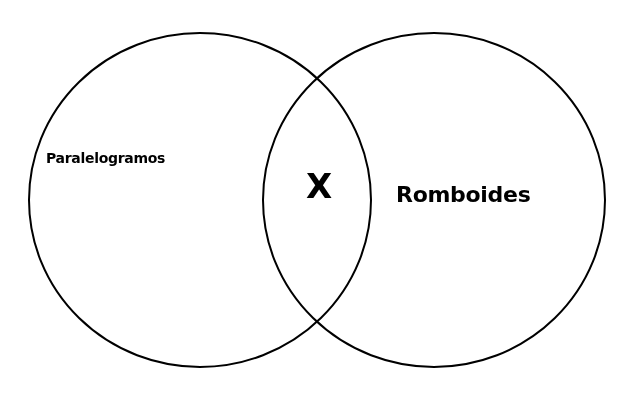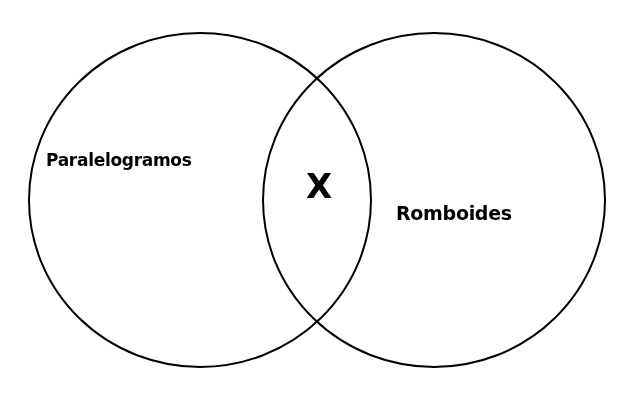--- a/index.html
+++ b/index.html
@@ -1,20 +1,20 @@
 <!DOCTYPE html>
 <html><head>
   <meta charset="utf-8">
   <style>
     html, body { margin: 0; padding: 0; background: #ffffff; }
     body { width: 632px; height: 401px; position: relative; overflow: hidden; }
     svg { position: absolute; left: 0; top: 0; }
     .lbl { position: absolute; font-family: "DejaVu Sans", sans-serif; font-weight: bold; color: #000; white-space: nowrap; }
-    .lbl-left { left: 46px; top: 150px; font-size: 17px; letter-spacing: -0.3px; }
-    .lbl-right { left: 396px; top: 202px; font-size: 19px; letter-spacing: -0.3px; }
+    .lbl-left { left: 46px; top: 150px; font-size: 14px; letter-spacing: -0.3px; }
+    .lbl-right { left: 396px; top: 182px; font-size: 22px; letter-spacing: -0.3px; }
     .lbl-x { left: 306px; top: 166px; font-size: 34px; }
   </style>
 </head>
 <body>
 
 <svg width="632" height="401">
   <ellipse cx="200" cy="200" rx="171" ry="167" fill="none" stroke="#000" stroke-width="2"></ellipse>
   <ellipse cx="434" cy="200" rx="171" ry="167" fill="none" stroke="#000" stroke-width="2"></ellipse>
 </svg>
 

